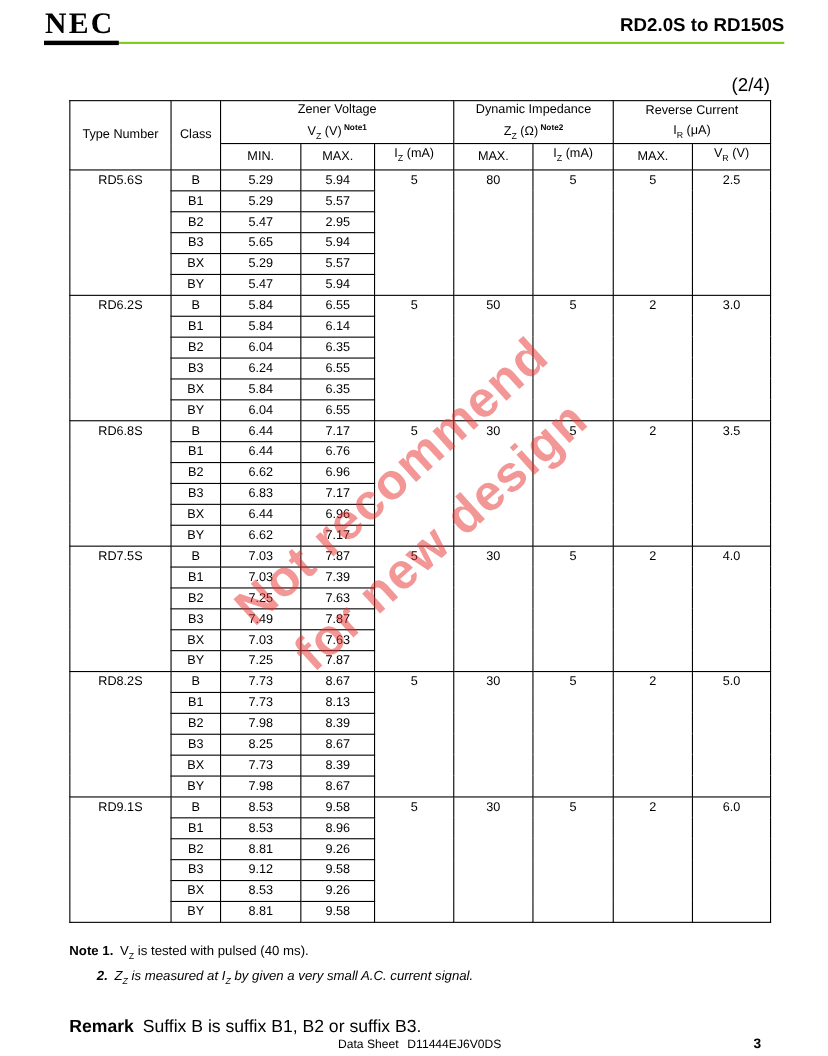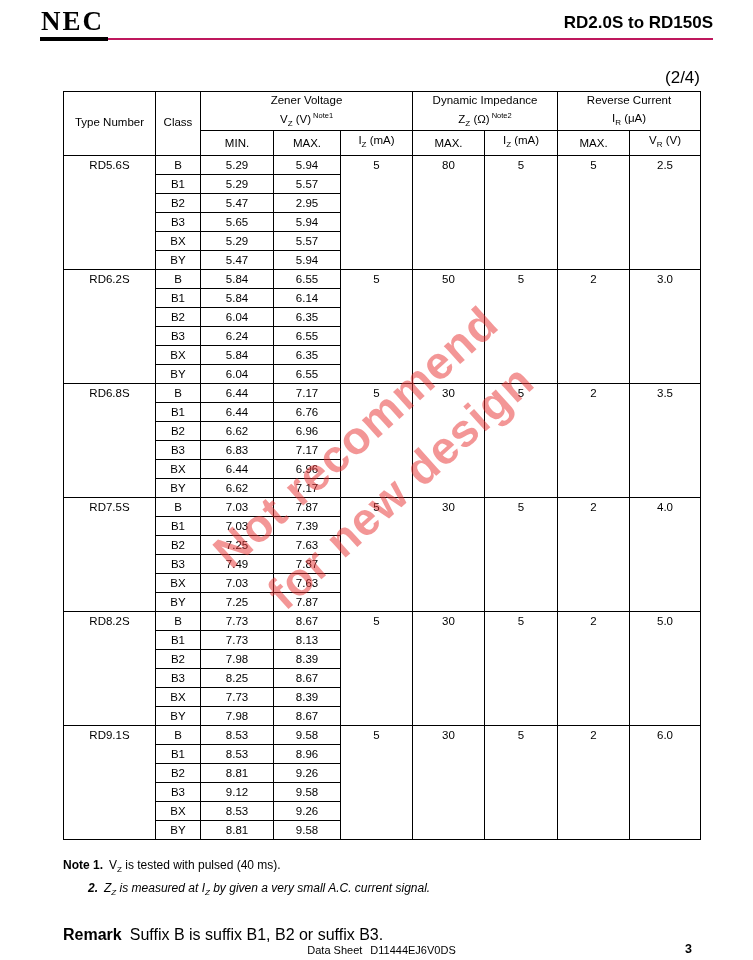--- a/index.html
+++ b/index.html
@@ -7,21 +7,21 @@
     position: relative;
     width: 753px; height: 960px;
     margin: 0 auto;
     background: #ffffff;
     font-family: "Liberation Sans", sans-serif;
     color: #000;
     overflow: hidden;
   }
   .header {
     margin: 10px 40px 0 40px;
-    border-bottom: 2px solid #be185d;
+    border-bottom: 2px solid #84cc16;
     display: flex;
     justify-content: space-between;
     align-items: flex-end;
     height: 28px;
   }
   .nec-logo {
     font-family: "Liberation Serif", serif;
     font-weight: 700;
     font-size: 27px;
     letter-spacing: 2px;
@@ -58,21 +58,21 @@
   .t-head-title th { height: 38px; vertical-align: middle; line-height: 1.55; }
   .t-head-sub th { height: 18px; line-height: 18px; }
   table.spec tbody td { height: 18px; line-height: 18px; }
   td.type-cell {
     text-align: left;
     vertical-align: top;
     padding-left: 7px;
   }
   td.group-cell { vertical-align: top; }
   sub { font-size: 8px; }
-  sup.note-ref { font-size: 7.5px; font-weight: normal; margin-left: 2px; text-align: center; }
+  sup.note-ref { font-size: 7.5px; font-weight: bold; margin-left: 2px; text-align: center; }
   .notes { margin-top: 16px; font-size: 12px; }
   .note-line { line-height: 18px; }
   .note-line-2 { padding-left: 25px; font-style: italic; }
   .note-label { font-weight: bold; margin-right: 6px; }
   .remark-line { margin-top: 24px; font-size: 16px; }
   .remark-label { font-weight: bold; margin-right: 8px; }
   .footer {
     position: absolute;
     left: 63px; width: 637px;
     bottom: 4px;

